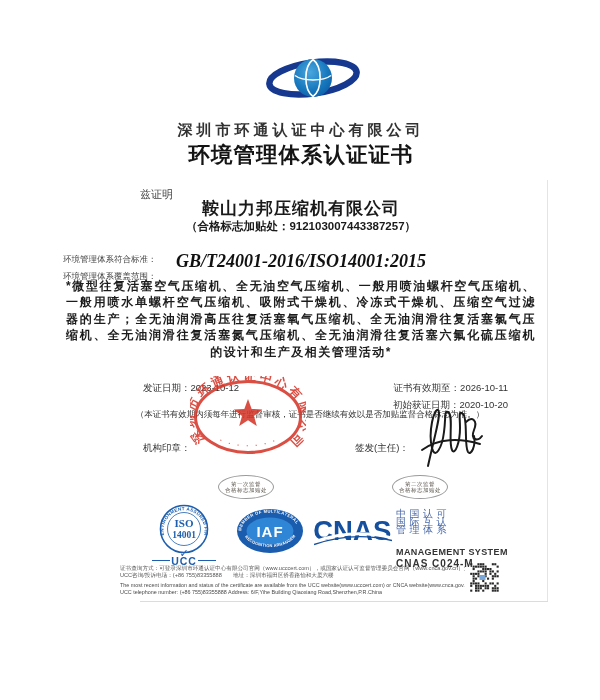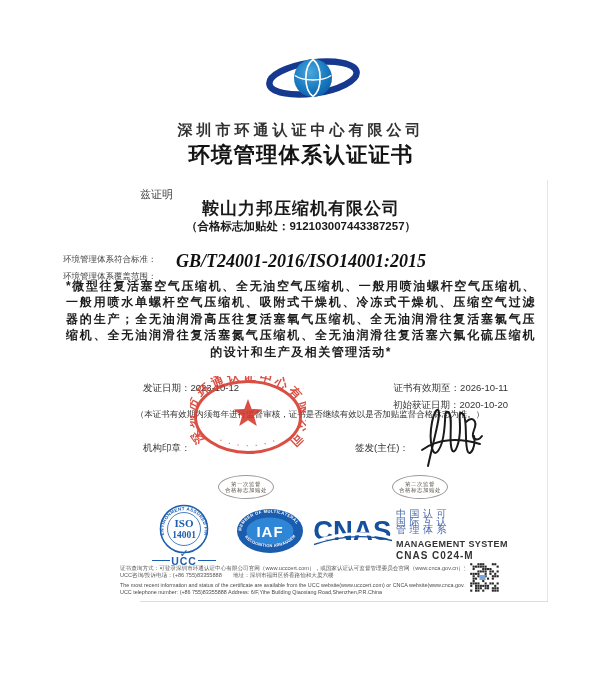--- a/index.html
+++ b/index.html
@@ -20,21 +20,21 @@
          letter-spacing:1.5px;text-align:justify;text-align-last:center;color:#1c1c1c;}
   .date-line{font-size:9.5px;color:#333;}
   .right-col{left:57px;width:451px;text-align:right;}
   .note{top:409px;left:90px;width:440px;text-align:center;font-size:8.5px;color:#333;}
   .sign-label{font-size:9.5px;color:#333;}
   .sup-ellipse{width:54px;height:22px;border:1px solid #9a9a9a;border-radius:50%;
                display:flex;flex-direction:column;justify-content:center;align-items:center;}
   .sup-ellipse div{font-size:5.5px;line-height:6.3px;color:#5a544c;letter-spacing:0.5px;white-space:nowrap;}
   .accred{left:396px;top:510px;width:140px;}
   .accred .zh{font-size:10px;letter-spacing:3.5px;color:#4a69a8;line-height:8.2px;}
-  .accred .en1{margin-top:4px;font-size:9px;font-weight:bold;color:#333;letter-spacing:0.4px;}
+  .accred .en1{margin-top:12px;font-size:9px;font-weight:bold;color:#333;letter-spacing:0.4px;}
   .accred .en2{font-size:10px;font-weight:bold;color:#333;letter-spacing:1px;margin-top:1px;}
   .footer{left:120px;top:565px;width:345px;color:#555;}
   .footer .zh{font-size:5.6px;line-height:7px;white-space:nowrap;overflow:hidden;}
   .footer .en{font-size:5.4px;line-height:6.8px;margin-top:0px;white-space:nowrap;overflow:hidden;color:#4a4a4a;}
   .footer .gap{height:3px;}
   .cnas-wrap{left:314px;top:516px;width:78px;height:36px;}
   .cnas-text{font-size:27px;font-weight:bold;color:#15509e;letter-spacing:0px;
              font-family:"Liberation Sans",sans-serif;transform:scaleX(1.02);}
   .edge-r{left:547px;top:180px;width:1px;height:422px;background:#e4e4e4;}
   .edge-b{left:140px;top:601px;width:408px;height:1px;background:#dcdcdc;}

